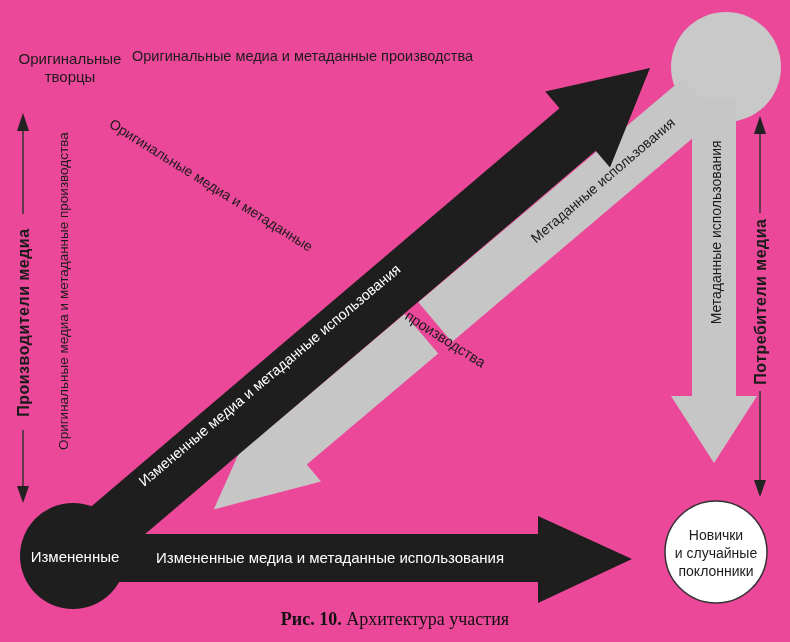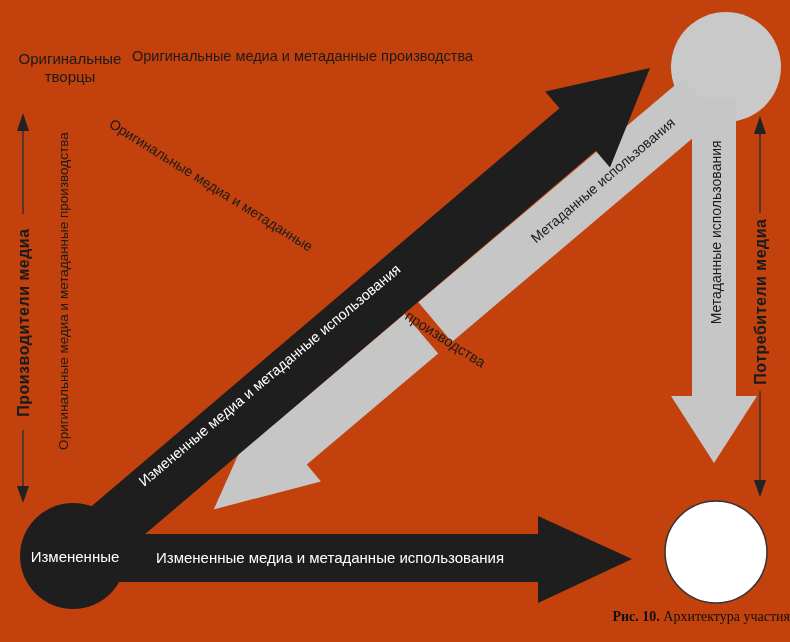--- a/index.html
+++ b/index.html
@@ -1,34 +1,34 @@
 <!DOCTYPE html>
 <html><head>
 <meta charset="utf-8">
 <style>
   html,body{margin:0;padding:0;background:#ffffff;}
   #figure{
     position:relative;width:790px;height:642px;overflow:hidden;
-    background:#c2410c;font-family:"Liberation Sans", sans-serif;color:#1b1b1b;
+    background:#ec4899;font-family:"Liberation Sans", sans-serif;color:#1b1b1b;
   }
   #shapes{position:absolute;left:0;top:0;}
   .lbl{position:absolute;white-space:nowrap;line-height:1.2;}
   .center{text-align:center;}
   .wrap{white-space:normal;}
   .rot-90{transform:rotate(-90deg);transform-origin:center center;}
   .white{color:#ffffff;}
   .bold{font-weight:bold;}
   .f13{font-size:13.5px;}
   .f14{font-size:14px;}
   .f145{font-size:14.5px;}
   .f15{font-size:15px;}
   .f16{font-size:16px;letter-spacing:.5px;}
   .caption{
-    position:absolute;left:0;top:609px;width:790px;text-align:right;
-    font-family:"Liberation Serif", serif;font-size:14px;color:#111;
+    position:absolute;left:0;top:609px;width:790px;text-align:center;
+    font-family:"Liberation Serif", serif;font-size:18px;color:#111;
   }
   .caption .pfx{font-weight:bold;}
 </style>
 </head>
 <body>
 
 <div id="figure">
 
   <svg id="shapes" width="790" height="642" viewBox="0 0 790 642">
 
@@ -61,20 +61,25 @@
     </g>
     <polygon points="760,116 754,134 766,134" fill="#222"></polygon>
     <polygon points="760,497 754,480 766,480" fill="#222"></polygon>
   </svg>
 
   <div class="lbl wrap center f15" style="left:14px;top:50px;width:112px;">Оригинальные творцы</div>
 
 
   <div class="lbl center f15 white" style="left:15px;top:548px;width:120px;">Измененные</div>
 
+  <div class="lbl center f14" style="left:656px;top:526px;width:120px;line-height:1.3;">
+    <div>Новички</div>
+    <div>и случайные</div>
+    <div>поклонники</div>
+  </div>
 
   <div class="lbl f145" style="left:132px;top:48px;">Оригинальные медиа и метаданные производства</div>
 
   <div class="lbl center f14" style="left:81px;top:177px;width:260px;transform:rotate(32deg);transform-origin:center center;">Оригинальные медиа и метаданные</div>
 
   <div class="lbl center f13 rot-90" style="left:-116px;top:283px;width:360px;">Оригинальные медиа и метаданные производства</div>
 
   <div class="lbl center f16 bold rot-90" style="left:-86px;top:313px;width:220px;">Производители медиа</div>
 
   <div class="lbl center f16 bold rot-90" style="left:661px;top:292px;width:200px;">Потребители медиа</div>

